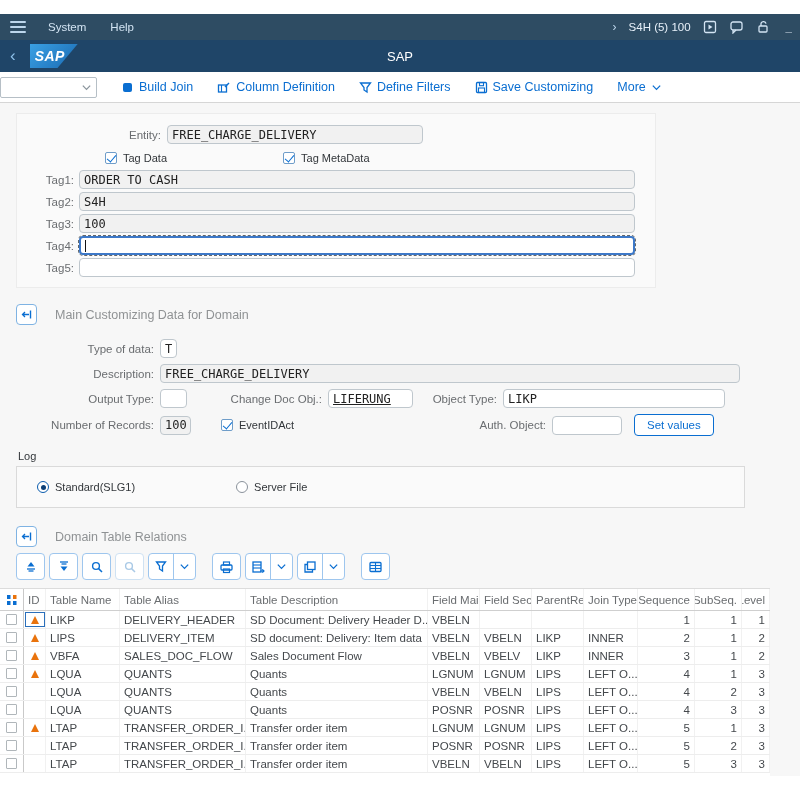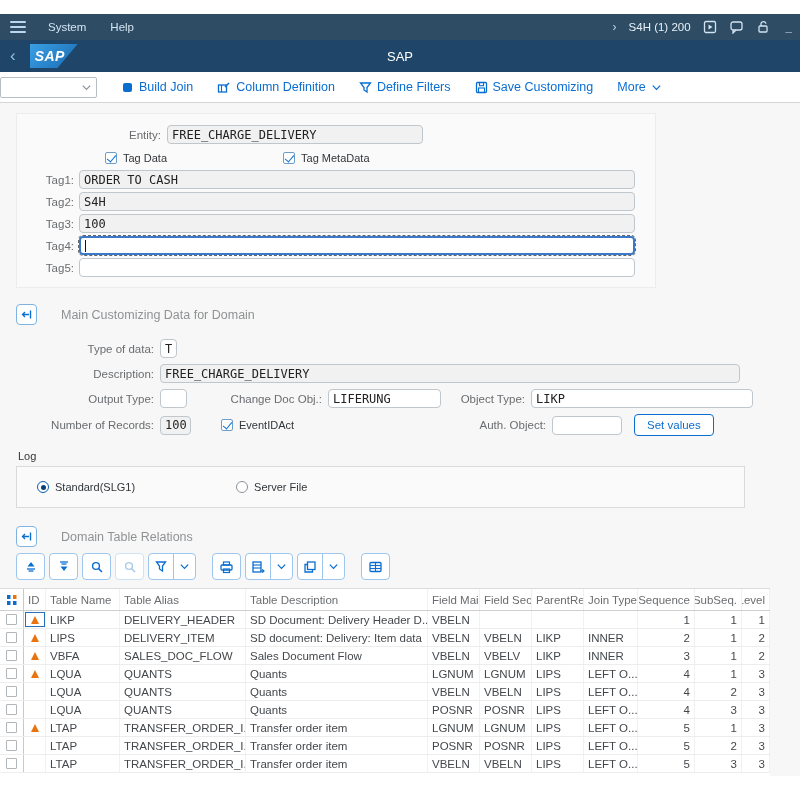--- a/index.html
+++ b/index.html
@@ -50,21 +50,21 @@
   .entity-lbl { width:150px; text-align:right; padding-right:6px; }
   .entity-inp { width:256px; }
   .cbrow { margin:8px 0 6px 88px; display:flex; align-items:center; }
   .cb2 { margin-left:116px; }
   .tagrow { display:flex; align-items:center; margin:3px 0 0 0; }
   .tag-lbl { width:62px; text-align:right; padding-right:5px; }
   .tag-inp { width:556px; position:relative; }
   .caret { display:inline-block; width:1px; height:12px; background:#111; vertical-align:middle; }
 
   
-  .sech { display:flex; align-items:center; gap:24px; margin-left:16px; color:#8f9294; font-size:12.5px; }
+  .sech { display:flex; align-items:center; gap:18px; margin-left:16px; color:#8f9294; font-size:12.5px; }
   .sec-icon { width:21px; height:21px; border:1.5px solid #7fb3e3; border-radius:4px; background:#fff; color:#0a6ed1; display:flex; align-items:center; justify-content:center; cursor:pointer; flex:none; }
 
   
   .form2 { margin-top:14px; font-size:11.5px; }
   .f2row { display:flex; align-items:center; margin-top:6px; }
   .l160 { width:160px; text-align:right; padding-right:6px; }
   .btn-sec { height:22px; padding:0 12px; border:1px solid #0a6ed1; border-radius:4px; background:#fff; color:#0a6ed1; font-size:11.5px; font-family:inherit; cursor:pointer; }
 
   
   .log-title { margin:14px 0 4px 18px; font-size:11px; color:#32363a; }
@@ -108,21 +108,21 @@
   <div class="menubar">
     <div class="hamburger">
         <span></span>
         <span></span>
         <span></span>
       </div>
     <div class="menu-item">System</div>
     <div class="menu-item">Help</div>
     <div class="menubar-right">
       <span class="chev">›</span>
-      <span>S4H (1) 200</span>
+      <span>S4H (5) 100</span>
       <span class="shell-ico">
         <svg width="14" height="14" viewBox="0 0 14 14">
             <rect x="1.5" y="1.5" width="11" height="11" rx="1.5" fill="none" stroke="#d3e4f3" stroke-width="1.3"></rect>
             <path d="M5.5 4.5 L9.5 7 L5.5 9.5 Z" fill="#d3e4f3"></path>
           </svg>
       </span>
       <span class="shell-ico">
         <svg width="15" height="14" viewBox="0 0 15 14">
             <rect x="2" y="2" width="11" height="8" rx="2" fill="none" stroke="#d3e4f3" stroke-width="1.3"></rect>
             <path d="M4 10 L4 13 L7 10" fill="none" stroke="#d3e4f3" stroke-width="1.3"></path>
@@ -238,21 +238,21 @@
       <input class="inp" style="width: 17px;" value="T">
     </div>
     <div class="f2row">
       <span class="lbl l160">Description:</span>
       <input class="inp ro" style="width: 580px;" value="FREE_CHARGE_DELIVERY">
     </div>
     <div class="f2row">
       <span class="lbl l160">Output Type:</span>
       <input class="inp" style="width: 27px;" value="">
       <span class="lbl" style="width:141px;text-align:right;padding-right:6px;">Change Doc Obj.:</span>
-      <input class="inp" style="width: 113px;" value="LIFERUNG">
+      <input class="inp" style="width: 85px; text-decoration: underline;" value="LIFERUNG">
       <span class="lbl" style="width:90px;text-align:right;padding-right:6px;">Object Type:</span>
       <input class="inp" style="width: 222px;" value="LIKP">
     </div>
     <div class="f2row">
       <span class="lbl l160">Number of Records:</span>
       <input class="inp ro" style="width: 31px;" value="100">
       <span class="cb checked" style="margin-left:30px;"></span>
       <span class="cblbl">EventIDAct</span>
       <span class="lbl" style="width:258px;text-align:right;padding-right:6px;">Auth. Object:</span>
       <input class="inp" style="width: 70px;" value="">

